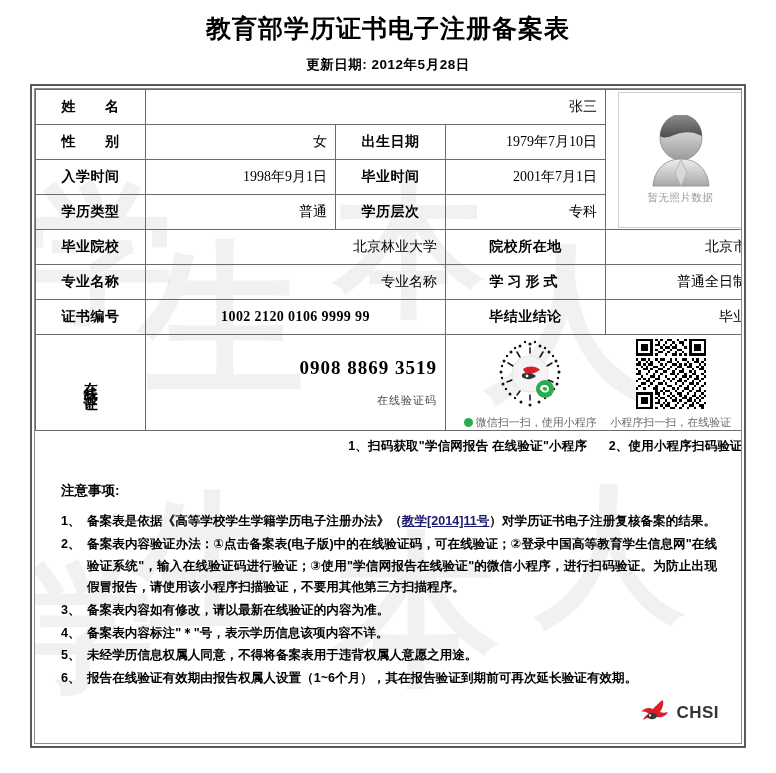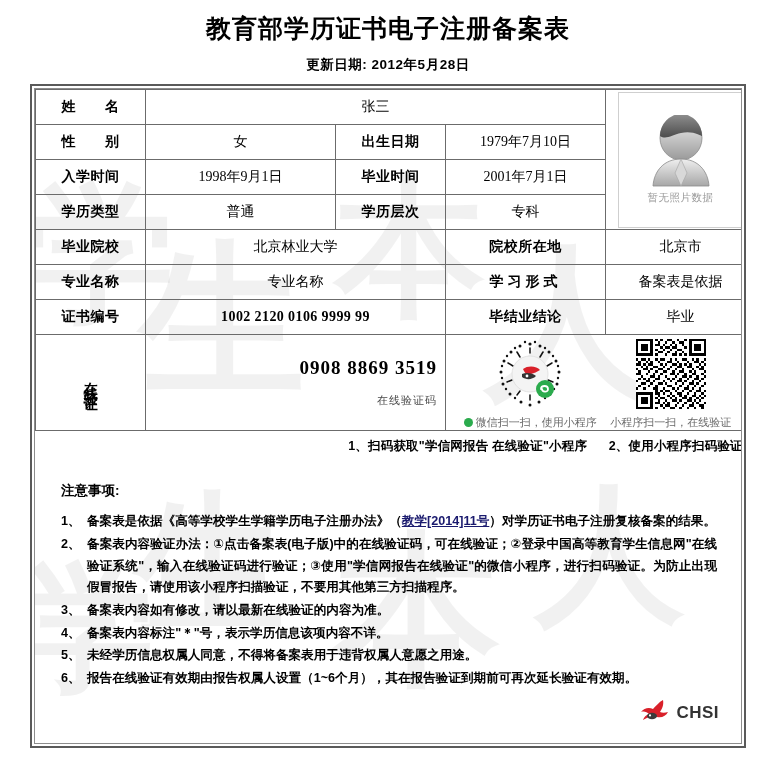--- a/index.html
+++ b/index.html
@@ -97,21 +97,21 @@
     letter-spacing: 0.5px;
     white-space: nowrap;
   }
   td.lbl-spaced {
     text-align: center;
     font-weight: bold;
     letter-spacing: 4px;
     white-space: nowrap;
   }
   td.val {
-    text-align: center;
+    text-align: right;
   }
   td.val-bold {
     text-align: center;
     font-weight: bold;
     letter-spacing: 0.4px;
   }
   td.photo-cell {
     text-align: center;
     vertical-align: middle;
     padding: 4px;
@@ -344,21 +344,21 @@
           <td class="lbl">毕业院校</td>
           <td class="val" colspan="2">北京林业大学</td>
           <td class="lbl">院校所在地</td>
           <td class="val">北京市</td>
         </tr>
 
         <tr>
           <td class="lbl">专业名称</td>
           <td class="val" colspan="2">专业名称</td>
           <td class="lbl-spaced">学习形式</td>
-          <td class="val">备案表是依据</td>
+          <td class="val">普通全日制</td>
         </tr>
 
         <tr>
           <td class="lbl">证书编号</td>
           <td class="val-bold" colspan="2">1002 2120 0106 9999 99</td>
           <td class="lbl">毕结业结论</td>
           <td class="val">毕业</td>
         </tr>
 
         <tr class="verify-row">

